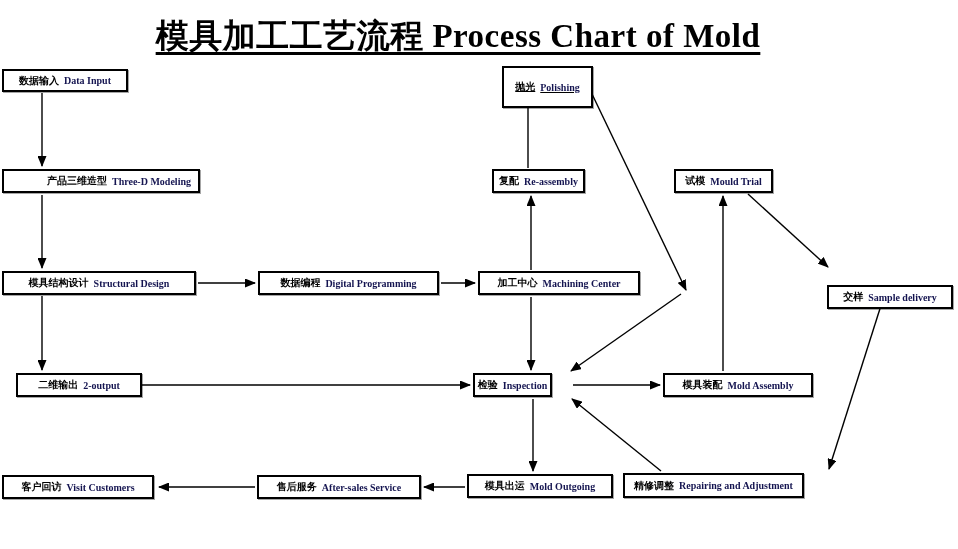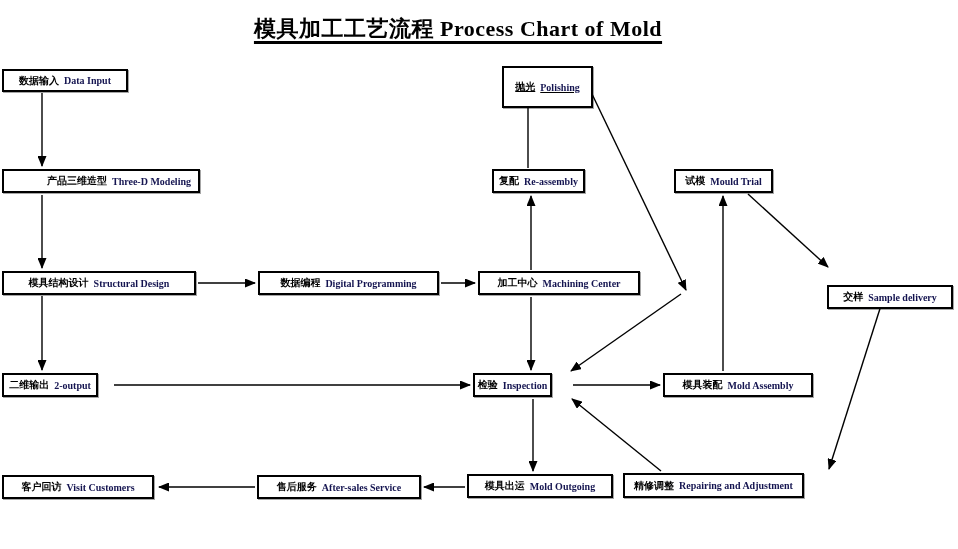--- a/index.html
+++ b/index.html
@@ -7,21 +7,21 @@
     position:relative;
     width:958px;height:549px;
     background:#ffffff;
     font-family:"Liberation Serif","DejaVu Serif",serif;
     overflow:hidden;
   }
   #title{
     position:absolute;
     top:14px;left:0;width:916px;
     text-align:center;
-    font-size:22px;
+    font-size:33px;
     font-weight:bold;
     color:#000000;
     text-decoration:underline;
     text-decoration-thickness:3px;
     text-underline-offset:5px;
     letter-spacing:0.5px;
     white-space:nowrap;
   }
   #arrow-layer{position:absolute;top:0;left:0;width:958px;height:549px;}
   #arrow-layer line{stroke:#000000;stroke-width:1.4;}
@@ -83,21 +83,21 @@
         <span class="en">Data Input</span>
       </div>
       <div class="node" style="left: 2px; top: 169px; width: 198px; height: 24px; padding-left: 36px;">
         <span class="cn">产品三维造型</span>
         <span class="en">Three-D Modeling</span>
       </div>
       <div class="node" style="left: 2px; top: 271px; width: 194px; height: 24px;">
         <span class="cn">模具结构设计</span>
         <span class="en">Structural Design</span>
       </div>
-      <div class="node" style="left: 2px; top: 373px; width: 96px; height: 24px;">
+      <div class="node" style="left: 16px; top: 373px; width: 126px; height: 24px;">
         <span class="cn">二维输出</span>
         <span class="en">2-output</span>
       </div>
       <div class="node" style="left: 2px; top: 475px; width: 152px; height: 24px;">
         <span class="cn">客户回访</span>
         <span class="en">Visit Customers</span>
       </div>
       <div class="node" style="left: 258px; top: 271px; width: 181px; height: 24px;">
         <span class="cn">数据编程</span>
         <span class="en">Digital Programming</span>

